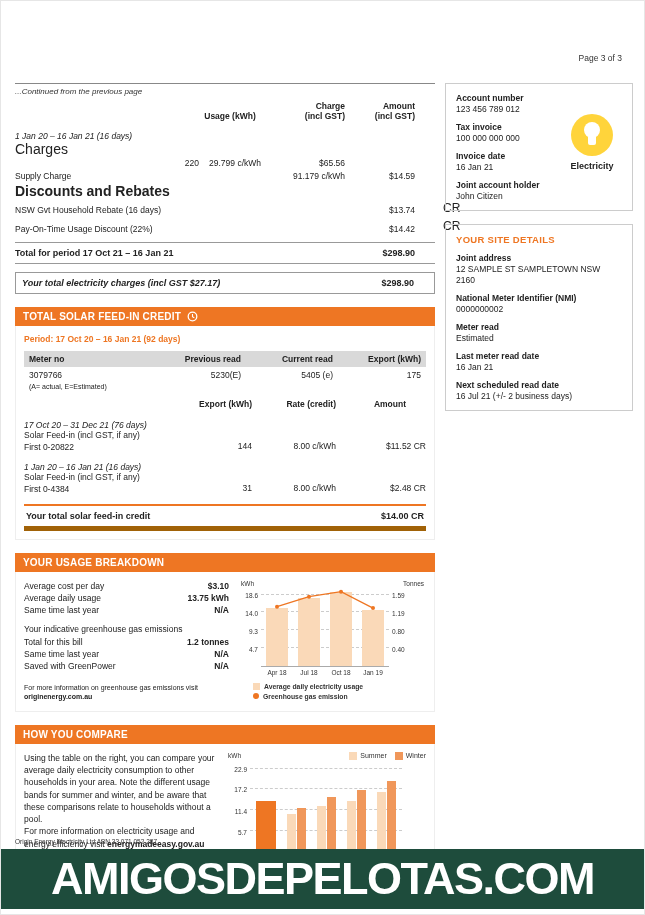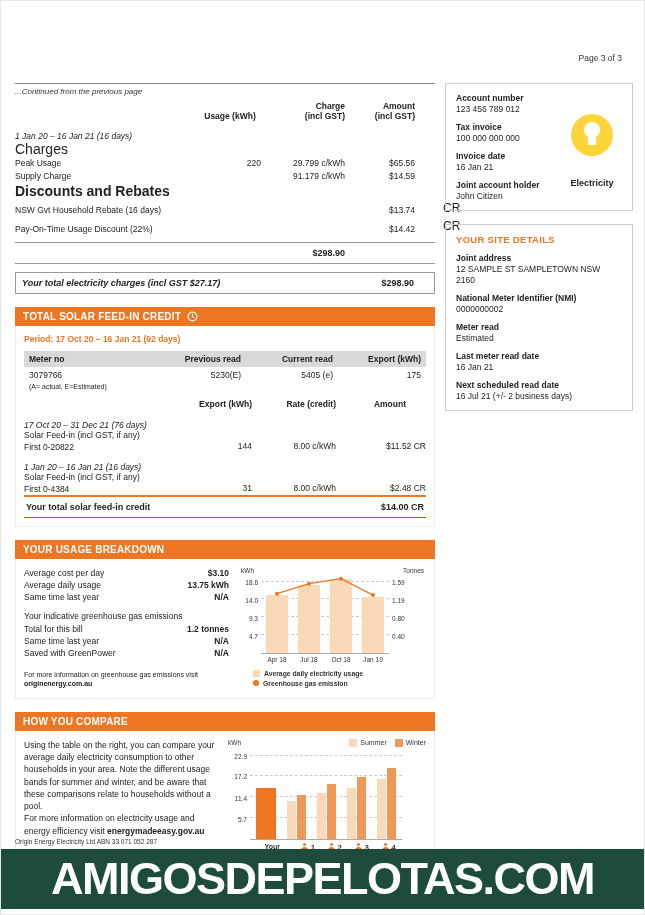--- a/index.html
+++ b/index.html
@@ -34,21 +34,21 @@
 
   
   .period { color: #EE7623; font-weight: bold; font-size: 8.5px; margin: 2px 0 7px; }
   .meter-grid { display: grid; grid-template-columns: 1fr 92px 92px 88px; font-size: 8.5px; }
   .meter-head { background: #d9d9d9; font-weight: bold; padding: 3px 5px; }
   .meter-row-vals { padding: 3px 5px 1px; }
   .meter-note { font-size: 7px; margin: 2px 5px 8px; }
   .sub-head { margin-top: 2px; font-weight: bold; }
   .srow > div:first-child div { line-height: 1.35; }
   .span2 { grid-column: 4 / 6; }
-  .solar-total { display: grid; grid-template-columns: 1fr 92px; font-weight: bold; font-size: 9px; border-top: 2px solid #EE7623; border-bottom: 1px solid #a16207; padding: 5px 2px; }
+  .solar-total { display: grid; grid-template-columns: 1fr 92px; font-weight: bold; font-size: 9px; border-top: 2px solid #EE7623; border-bottom: 5px solid #a16207; padding: 5px 2px; margin-top: 9px; }
 
   
   .ub-body { display: flex; gap: 10px; }
   .stats { width: 205px; font-size: 8.5px; padding-top: 3px; }
   .stat { display: grid; grid-template-columns: 1fr auto; margin-bottom: 2px; }
   .stat .v { font-weight: bold; }
   .ghg-heading { font-weight: normal; margin: 9px 0 3px; }
   .stats-note { font-size: 7px; margin-top: 12px; line-height: 1.3; }
   .stats-note .link { font-weight: bold; }
 
@@ -104,21 +104,21 @@
   
   .rbox { border: 1px solid #ccc; padding: 9px 10px; margin-bottom: 13px; position: relative; }
   .rlabel { font-weight: bold; margin-top: 8px; }
   .rlabel.first { margin-top: 0; }
   .rvalue { margin-top: 1px; }
   .acc-fields { width: 104px; }
   .bulb-wrap { position: absolute; top: 30px; right: 8px; width: 64px; text-align: center; }
   .bulb-circle { width: 42px; height: 42px; border-radius: 50%; background: #FFD43B; margin: 0 auto; position: relative; }
   .bulb-circle::before { content: ''; position: absolute; top: 8px; left: 13px; width: 16px; height: 16px; border-radius: 50%; background: #fff; }
   .bulb-circle::after { content: ''; position: absolute; top: 23px; left: 17px; width: 8px; height: 8px; background: #fff; border-radius: 0 0 2px 2px; }
-  .elec-label { font-weight: bold; margin-top: 22px; font-size: 9px; }
+  .elec-label { font-weight: bold; margin-top: 5px; font-size: 9px; }
   .site-title { color: #EE7623; font-weight: bold; font-size: 9.5px; letter-spacing: .3px; margin-bottom: 1px; }
 
   .footer-note { position: absolute; left: 14px; top: 837px; font-size: 6.5px; color: #333; }
 
   .banner { position: absolute; left: 0; right: 0; top: 848px; height: 60px; background: #1E4C3C; color: #fff; display: flex; align-items: center; justify-content: center; font-weight: bold; font-size: 45px; letter-spacing: -1.5px; transform-origin: center; }
 </style>
 </head>
 <body>
 
 <div class="page">
@@ -141,21 +141,20 @@
           <span>Amount</span>
           <span>(incl GST)</span>
         </div>
         <div></div>
       </div>
 
       <div class="period-heading">1 Jan 20 – 16 Jan 21 (16 days)</div>
       <div class="plain-row">Charges</div>
 
       <div class="chg-grid">
-        <div>Peak Usage</div>
         <div class="cell-r">220</div>
         <div class="cell-r">29.799 c/kWh</div>
         <div class="cell-r">$65.56</div>
         <div></div>
       </div>
       <div class="chg-grid">
         <div>Supply Charge</div>
         <div class="cell-r"></div>
         <div class="cell-r">91.179 c/kWh</div>
         <div class="cell-r">$14.59</div>
@@ -173,20 +172,21 @@
       </div>
       <div class="chg-grid">
         <div>Pay-On-Time Usage Discount (22%)</div>
         <div></div>
           <div></div>
         <div class="cell-r">$14.42</div>
         <div class="cell-cr">CR</div>
       </div>
 
       <div class="total-row">
+        <div>Total for period 17 Oct 21 – 16 Jan 21</div>
         <div class="cell-r">$298.90</div>
         <div></div>
       </div>
 
       <div class="grand-box">
         <div class="lbl">Your total electricity charges (incl GST $27.17)</div>
         <div class="cell-r">$298.90</div>
         <div></div>
       </div>
     </section>

